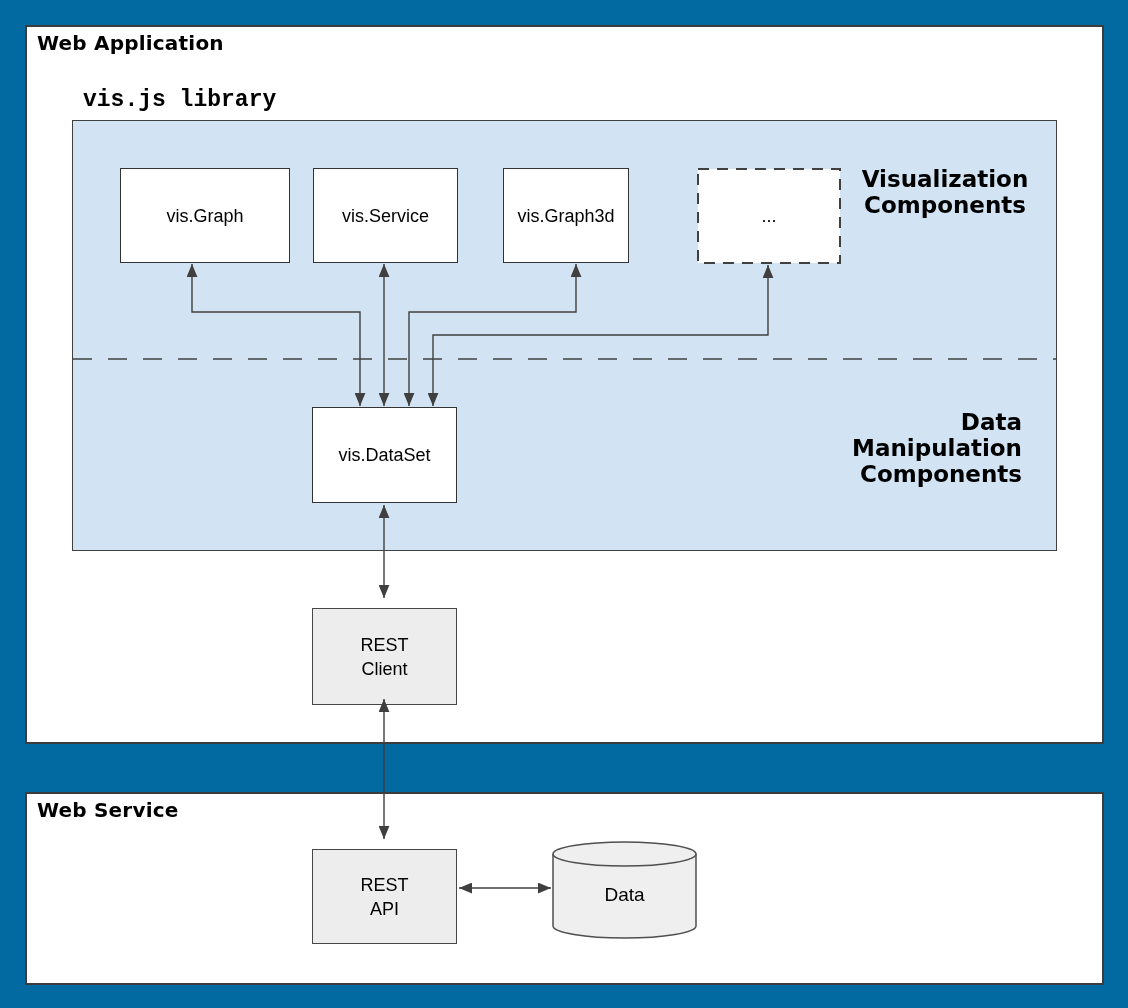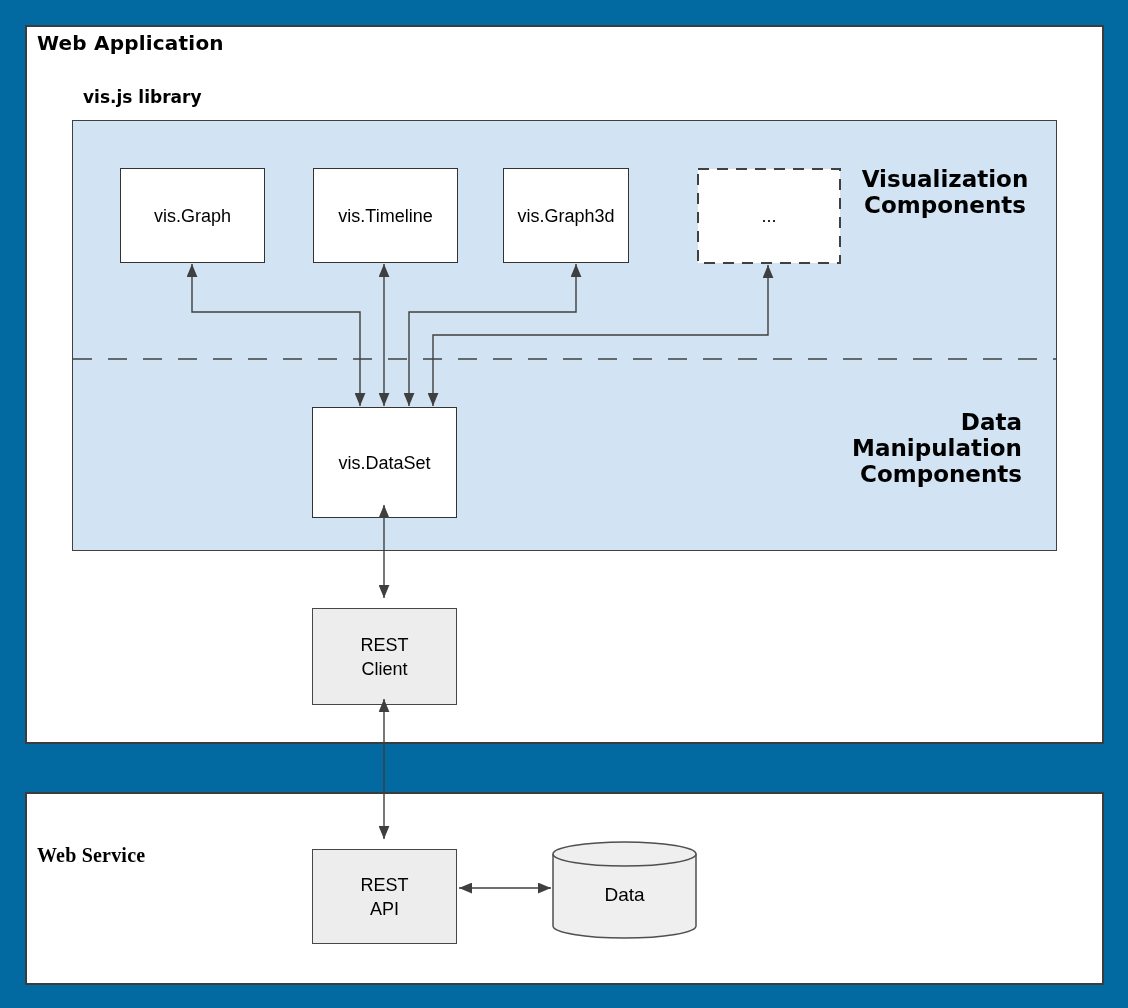--- a/index.html
+++ b/index.html
@@ -28,23 +28,24 @@
   }
   .outer-title {
     position: absolute;
     font-size: 20px;
     font-weight: bold;
     letter-spacing: 0.2px;
     z-index: 6;
   }
   .sub-title {
     position: absolute;
-    font-size: 17px;
+    font-size: 23px;
     font-weight: bold;
     z-index: 6;
+    font-family: Liberation Mono, monospace;
   }
 
   
   .blue-panel {
     position: absolute;
     left: 72px; top: 120px;
     width: 985px; height: 431px;
     background: #d2e4f3;
     border: 1.5px solid #404040;
     box-sizing: border-box;
@@ -102,38 +103,38 @@
 <body>
 
 <div class="stage">
 
   <div class="outer-box" style="left:25px; top:25px; width:1079px; height:719px;"></div>
   <div class="outer-title" style="left:37px; top:31px;">Web Application</div>
 
   <div class="sub-title" style="left:83px; top:87px;">vis.js library</div>
   <div class="blue-panel"></div>
 
-  <div class="comp-box" style="left:120px; top:168px; width:145px; height:95px;">vis.Graph</div>
-  <div class="comp-box" style="left:313px; top:168px; width:145px; height:95px;">vis.Timeline</div>
+  <div class="comp-box" style="left:120px; top:168px; width:170px; height:95px;">vis.Graph</div>
+  <div class="comp-box" style="left:313px; top:168px; width:145px; height:95px;">vis.Service</div>
   <div class="comp-box" style="left:503px; top:168px; width:126px; height:95px;">vis.Graph3d</div>
   <div class="comp-box dashed" style="left:697px; top:168px; width:144px; height:96px;">...</div>
 
   <div class="side-label" style="left:850px; top:166px; width:190px; text-align:center;">Visualization
 Components</div>
   <div class="side-label" style="left:830px; top:409px; width:192px; text-align:right;">Data
 Manipulation
 Components</div>
 
-  <div class="comp-box" style="left:312px; top:407px; width:145px; height:111px;">vis.DataSet</div>
+  <div class="comp-box" style="left:312px; top:407px; width:145px; height:96px;">vis.DataSet</div>
 
   <div class="comp-box gray" style="left:312px; top:600px; width:145px; height:97px;">REST
 Client</div>
 
   <div class="outer-box" style="left:25px; top:792px; width:1079px; height:193px;"></div>
-  <div class="outer-title" style="left:37px; top:844px;font-family:Liberation Serif, serif;">Web Service</div>
+  <div class="outer-title" style="left:37px; top:798px;">Web Service</div>
 
   <div class="comp-box gray" style="left:312px; top:841px; width:145px; height:95px;">REST
 API</div>
 
   <div class="cyl-label" style="left:553px; top:884px; width:143px;">Data</div>
 
   <svg class="overlay" width="1128" height="1008" viewBox="0 0 1128 1008" xmlns="http://www.w3.org/2000/svg">
     <defs>
       <marker id="arw" viewBox="0 0 12 10" refX="12" refY="5" markerWidth="13" markerHeight="11" markerUnits="userSpaceOnUse" orient="auto-start-reverse">
         <path d="M0,0 L12,5 L0,10 Z" fill="#3f3f3f"></path>

